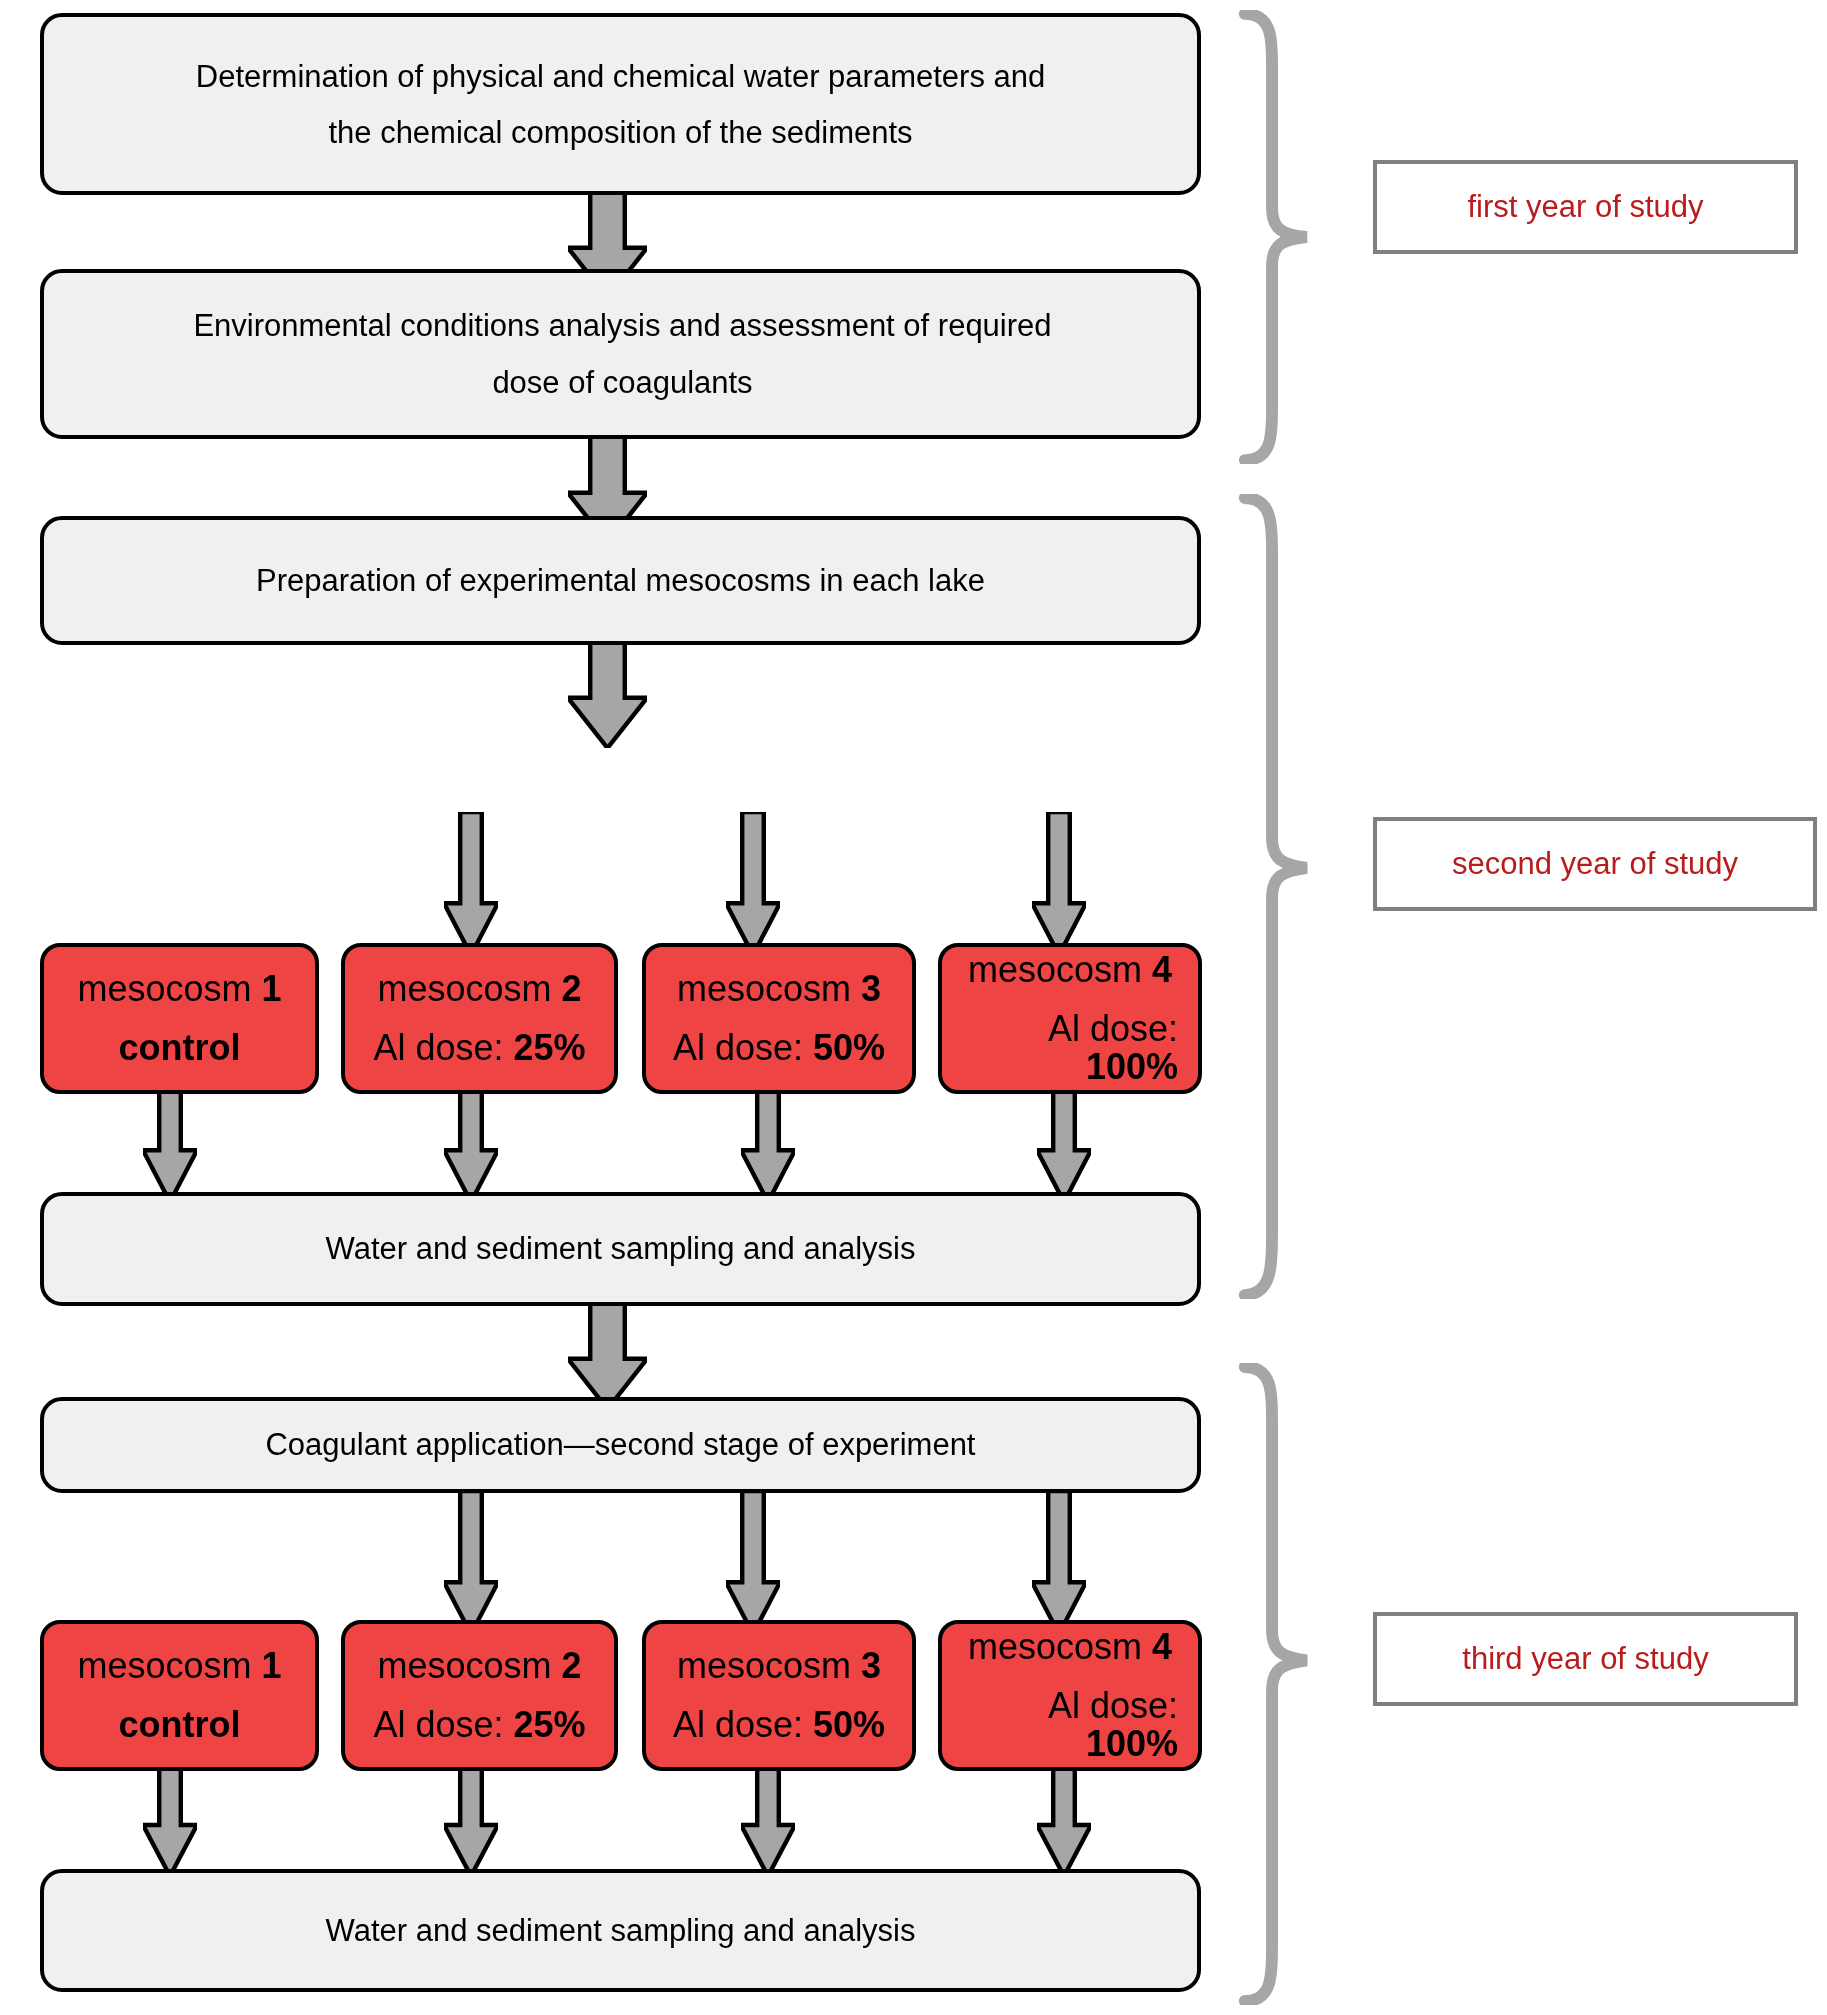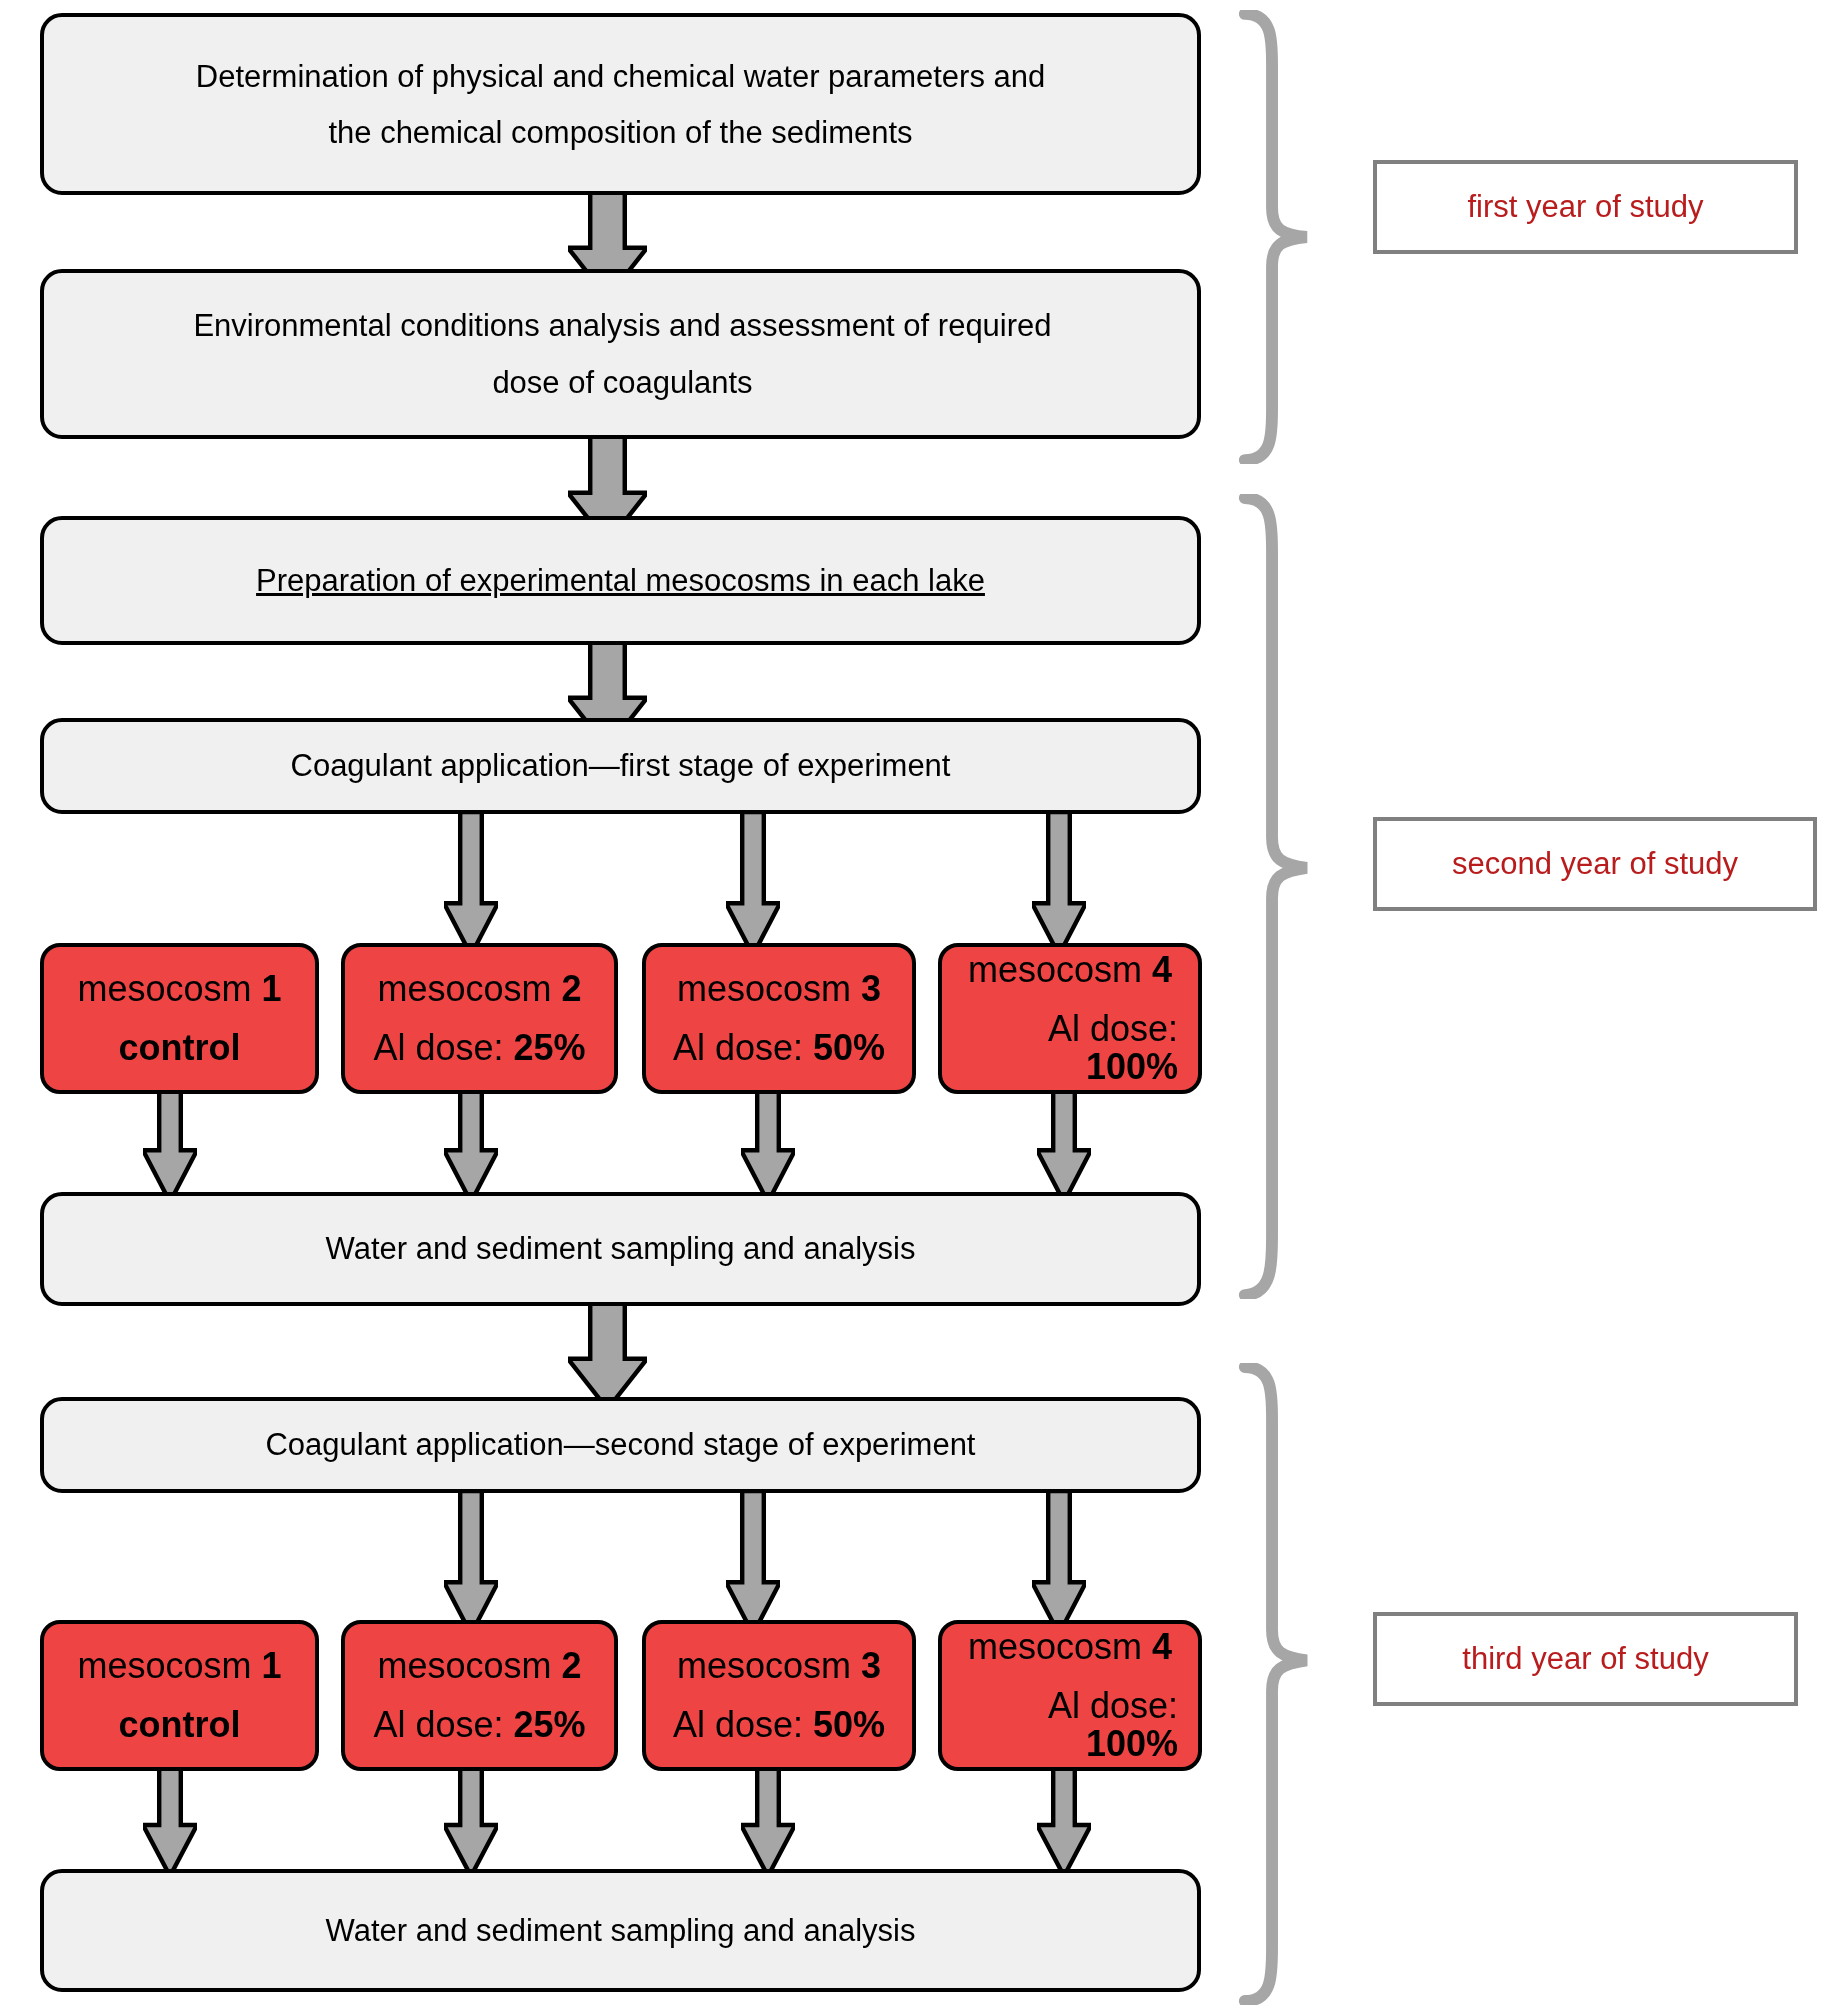--- a/index.html
+++ b/index.html
@@ -95,27 +95,24 @@
   <div class="node wide" style="top:13.3px; height:182px;">
     <span class="line">Determination of physical and chemical water parameters and</span>
     <span class="line">the chemical composition of the sediments</span>
   </div>
 
   <div class="node wide" style="top:269px; height:170px;padding-left:24px;">
     <span class="line">Environmental conditions analysis and assessment of required</span>
     <span class="line">dose of coagulants</span>
   </div>
 
-  <div class="node wide" style="top:516px; height:129px;text-decoration:underline;">
+  <div class="node wide" style="top:516px; height:129px;">
     <span class="line">Preparation of experimental mesocosms in each lake</span>
   </div>
 
-  <div class="node wide" style="top:718px; height:96px;">
-    <span class="line">Coagulant application—first stage of experiment</span>
-  </div>
 
   <div class="node meso" style="top:943px; left:40px; width:279px; height:151px;">
     <span class="line"><span>mesocosm </span><b>1</b></span>
     <span class="line"><span></span><b>control</b></span>
   </div>
   <div class="node meso" style="top:943px; left:341px; width:277px; height:151px;">
     <span class="line"><span>mesocosm </span><b>2</b></span>
     <span class="line"><span>Al dose: </span><b>25%</b></span>
   </div>
   <div class="node meso" style="top:943px; left:642px; width:274px; height:151px;">

